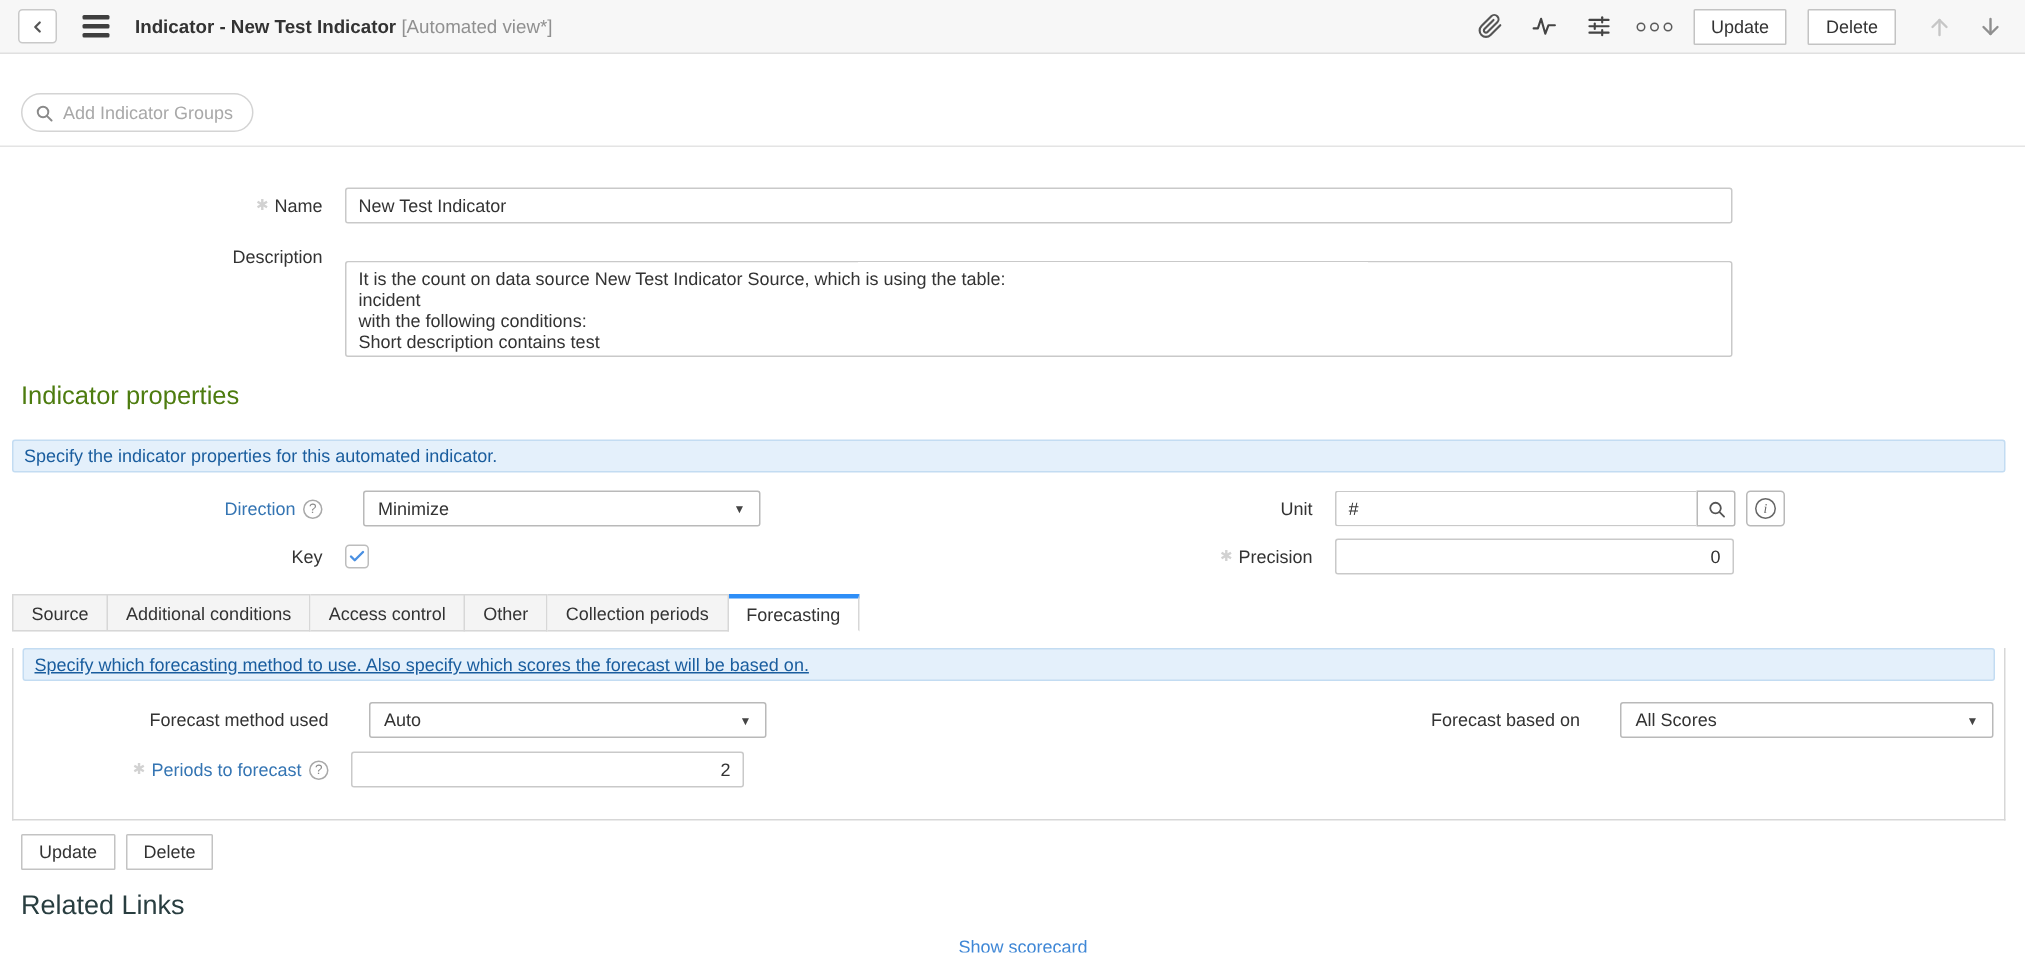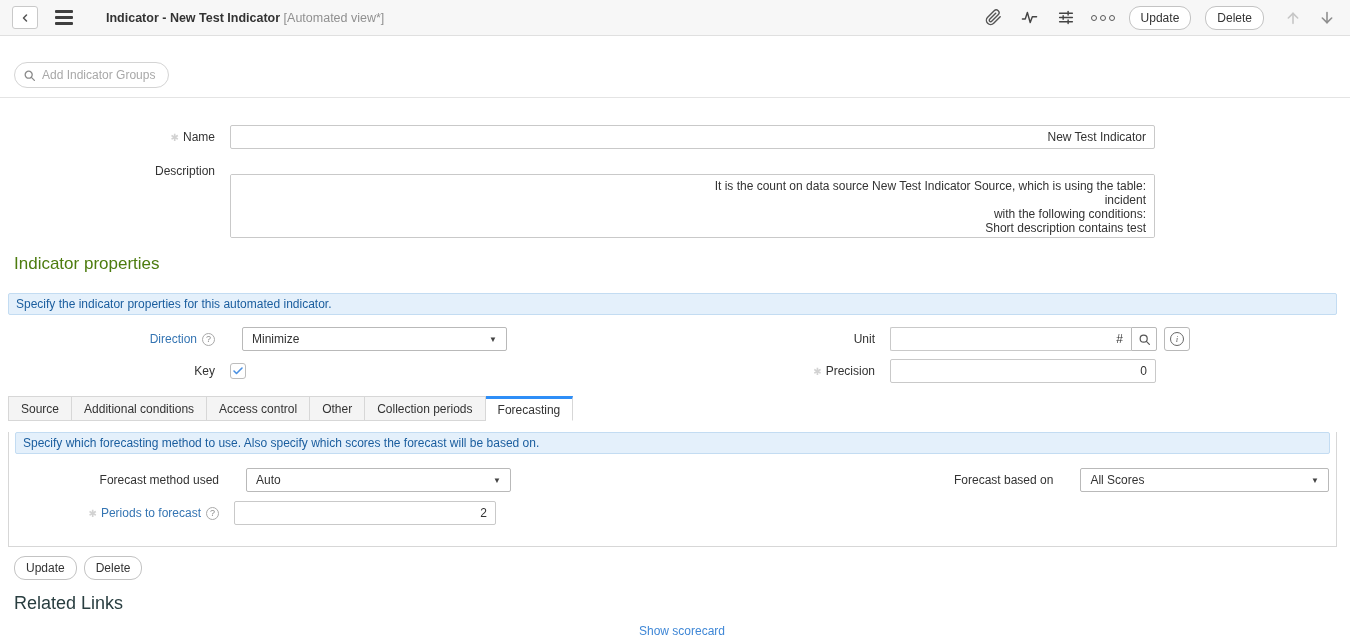--- a/index.html
+++ b/index.html
@@ -6,48 +6,48 @@
   html,body { width:1350px; height:635px; background:#fff; overflow:hidden;
               font-family:"Liberation Sans","DejaVu Sans",sans-serif; color:#333; }
 
   
   .hdr { height:36px; background:#f7f7f7; border-bottom:1px solid #e0e0e0;
          display:flex; align-items:center; padding:0 12px; }
   .back-btn { width:26px; height:23px; background:#fff; border:1px solid #c9c9c9;
               border-radius:3px; display:flex; align-items:center; justify-content:center; cursor:pointer; }
   .hamburger { margin-left:17px; display:flex; flex-direction:column; gap:3px; cursor:pointer; }
   .hamburger div { width:18px; height:3px; background:#3f3f3f; border-radius:1px; }
-  .hdr-title { margin-left:33px; font-size:12.5px; font-weight:700; color:#333; white-space:nowrap; }
+  .hdr-title { margin-left:17px; font-size:12.5px; font-weight:700; color:#333; white-space:nowrap; }
   .hdr-title .suffix { font-weight:400; color:#909090; }
   .hdr-right { margin-left:auto; display:flex; align-items:center; gap:14px; }
   .hdr-icon { display:flex; align-items:center; justify-content:center; width:22px; height:22px; cursor:pointer; }
   .dots { display:flex; gap:3px; cursor:pointer; }
   .dots span { width:6px; height:6px; border:1.5px solid #5a5a5a; border-radius:50%; display:block; }
-  .btn { background:#fff; border:1px solid #c3c3c3; border-radius:11px; font-size:12px;
+  .btn { background:#fff; border:1px solid #c3c3c3; border-radius:1px; font-size:12px;
          color:#333; padding:4px 11px; cursor:pointer; font-family:inherit; }
   .arrows { display:flex; gap:12px; margin-left:4px; }
 
   
   .groups-row { padding:26px 14px 0 14px; }
   .pill { width:155px; height:26px; border:1px solid #d4d4d4; border-radius:13px;
           display:flex; align-items:center; padding:0 8px; background:#fff; }
   .pill input { border:none; outline:none; width:118px; font-size:12px; margin-left:6px;
                 color:#333; font-family:inherit; background:transparent; }
   .pill input::placeholder { color:#a8a8a8; }
   .hr { border:none; border-top:1px solid #e4e4e4; margin-top:9px; }
 
   
   .row { display:flex; align-items:center; }
   .half { width:660px; display:flex; align-items:center; }
   .lbl { width:230px; display:flex; align-items:center; justify-content:flex-end;
          padding-right:15px; font-size:12px; color:#333; white-space:nowrap; }
   .lbl.blue, .blue { color:#3575b3; }
   .mand { color:#d2d2d2; font-size:10px; margin-right:4px; }
   .tin { height:24px; border:1px solid #c9c9c9; border-radius:2px; font-size:12px;
-         padding:0 8px; color:#333; font-family:inherit; outline:none; background:#fff;text-align:right; }
+         padding:0 8px; color:#333; font-family:inherit; outline:none; background:#fff; }
   .sel { width:265px; height:24px; border:1px solid #b9b9b9; border-radius:2px; background:#fff;
          display:flex; align-items:center; justify-content:space-between; padding:0 9px;
          font-size:12px; color:#333; cursor:pointer;margin-left:12px; }
   .sel .car { font-size:8px; color:#444; }
   .help { width:13px; height:13px; border:1px solid #a9a9a9; border-radius:50%; color:#8a8a8a;
           font-size:9px; display:inline-flex; align-items:center; justify-content:center;
           margin-left:5px; flex:none; }
   .name-row { margin-top:27px; }
   .name-row input { width:925px; }
   .desc-row { margin-top:9px; align-items:flex-start; }
@@ -74,21 +74,21 @@
   .num { text-align:right; }
 
   
   .tabs { display:flex; margin:13px 4px 0 8px; }
   .tab { height:25px; background:#f4f4f4; border:1px solid #d7d7d7; border-left:none;
          font-size:12px; color:#333; display:flex; align-items:center; padding:0 12px;
          cursor:pointer; white-space:nowrap; }
   .tab:first-child { border-left:1px solid #d7d7d7; }
   .tab.active { background:#fff; border-top:3px solid #2e8ef7; border-bottom:1px solid #fff; }
   .panel { margin:0 13px 0 8px; border:1px solid #d7d7d7; border-top:none; height:115px; }
-  .panel .info-bar { margin:11px 6px 0 6px; }
+  .panel .info-bar { margin:11px 6px 0 6px;text-decoration:underline; }
   .panel .row { margin-top:14px; }
   .panel .row + .row { margin-top:9px; }
   .panel .lbl { width:225px; }
   .panel .half + .half .lbl { width:427px; }
   .panel .tin { width:262px; }
 
   
   .foot-btns { margin:9px 0 0 14px; display:flex; gap:7px; }
   .rel-title { font-size:18px; color:#293e40; margin:13px 0 0 14px; }
   .links { margin:10px 0 0 14px; display:flex; flex-direction:column; }

